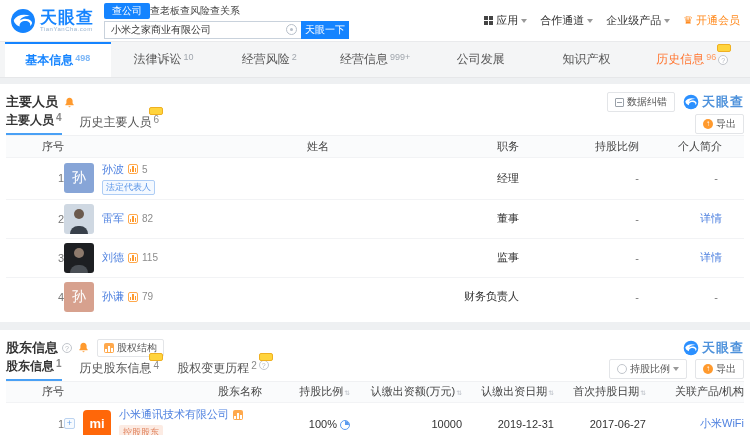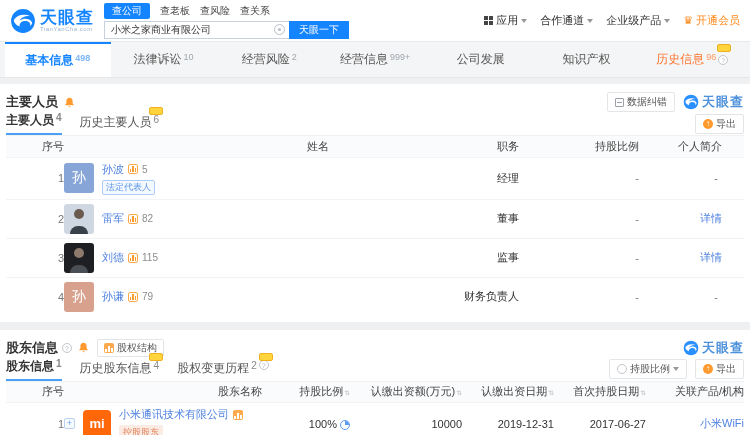--- a/index.html
+++ b/index.html
@@ -9,28 +9,28 @@
   
   .header { height:42px; background:#fff; display:flex; align-items:center; padding:0 10px; gap:10px; border-bottom:1px solid #e9eaec; }
   .logo { display:flex; align-items:center; gap:4px; flex:0 0 auto; }
   .logo-mark { width:26px; height:26px; }
   .logo-txt1 { font-size:17px; font-weight:bold; color:#1584ff; letter-spacing:1px; line-height:17px;}
   .logo-txt2 { font-size:6px; color:#9ab2cc; letter-spacing:.5px; }
   .banner { background:#d43e3e; color:#fff; padding:3px 6px; line-height:11px; flex:0 0 auto; }
   .banner .b1 { font-size:9px; font-weight:bold; letter-spacing:2px; }
   .banner .b2 { font-size:8px; letter-spacing:0; }
   .searchwrap { width:245px; flex:0 0 auto; }
-  .stabs { display:flex; gap:10px; align-items:center; font-size:10px; color:#444; margin-bottom:2px; }
+  .stabs { display:flex; align-items:center; font-size:10px; color:#444; margin-bottom:2px; }
   .stab { cursor:pointer; }
   .stab.active { background:#1584ff; color:#fff; padding:1px 8px; border-radius:2px; }
   .srow { display:flex; height:18px; }
   .sinput { flex:1; border:1px solid #c9d2dc; border-right:none; font-size:10px; padding:0 16px 0 6px; color:#333; outline:none; background:#fff; }
   .sicon { margin-left:-16px; align-self:center; width:11px; height:11px; border:1px solid #b7bfc9; border-radius:50%; position:relative; flex:0 0 auto; z-index:2; background:#fff;}
   .sicon::after{content:"";position:absolute;left:3px;top:3px;width:3px;height:3px;border-radius:50%;background:#b7bfc9;}
-  .sbtn { background:#1584ff; color:#fff; font-size:10px; border:none; padding:0 10px; cursor:pointer; margin-left:4px; }
+  .sbtn { background:#1584ff; color:#fff; font-size:10px; border:none; padding:0 4px; cursor:pointer; margin-left:4px; }
   .hmenu { display:flex; align-items:center; gap:13px; font-size:11px; color:#333; margin-left:auto; white-space:nowrap; }
   .hmenu .item { display:flex; align-items:center; gap:3px; cursor:pointer; }
   .caret { width:0; height:0; border-left:3px solid transparent; border-right:3px solid transparent; border-top:4px solid #999; display:inline-block; }
   .grid-ic { display:inline-block; width:9px; height:9px; background:
     linear-gradient(#444,#444) 0 0/4px 4px no-repeat,
     linear-gradient(#444,#444) 5px 0/4px 4px no-repeat,
     linear-gradient(#444,#444) 0 5px/4px 4px no-repeat,
     linear-gradient(#444,#444) 5px 5px/4px 4px no-repeat; }
   .vip { color:#ff8a1e; }
   .crown { color:#ff8a1e; font-size:11px; }

